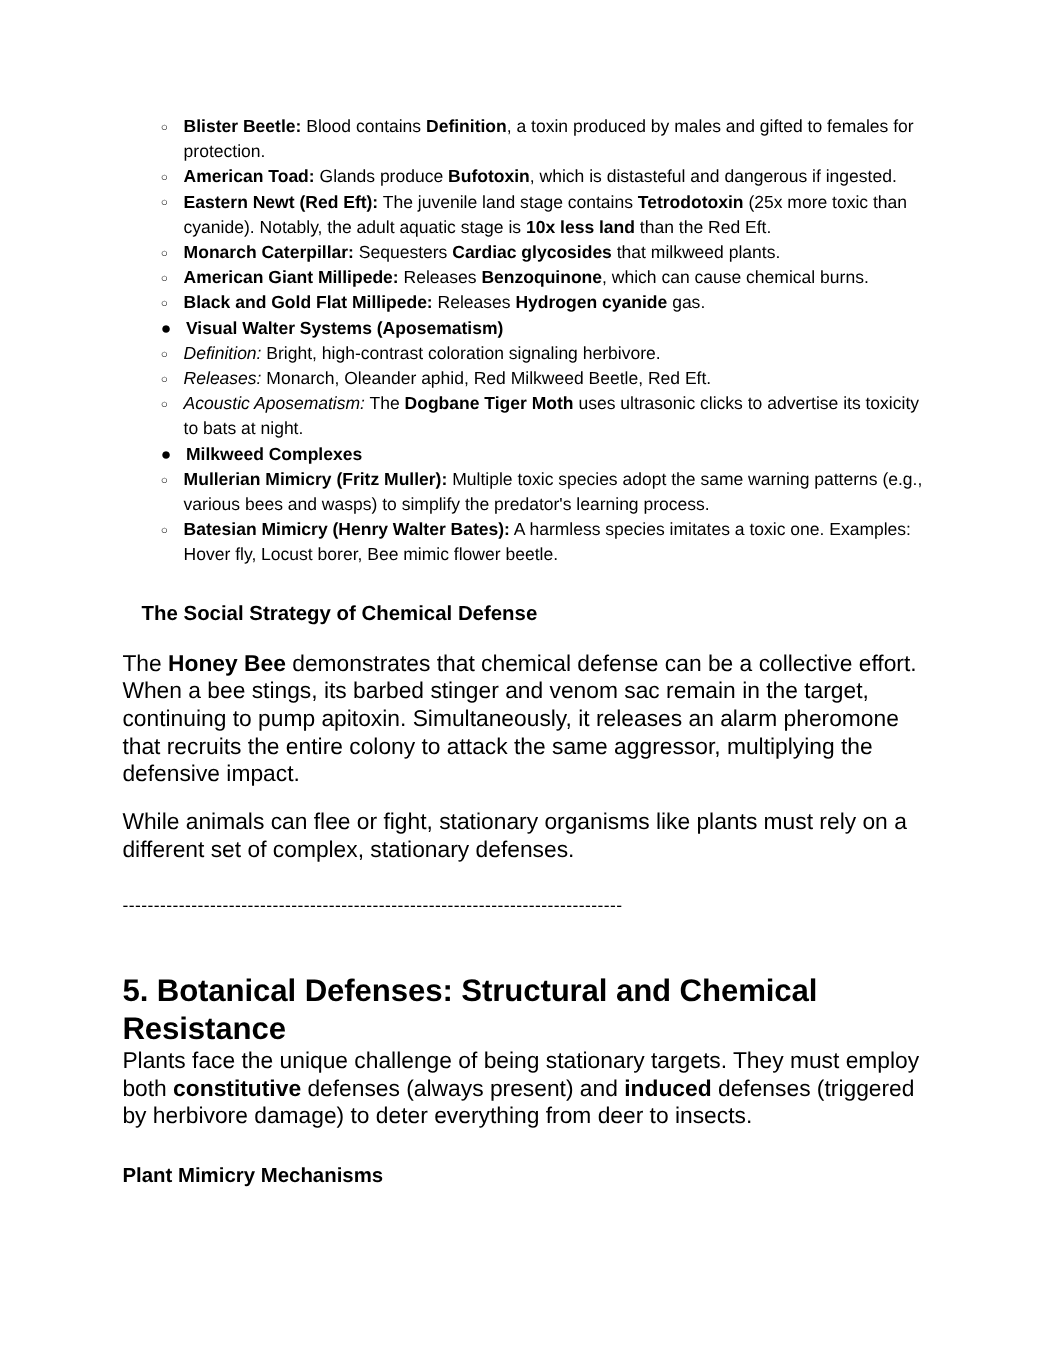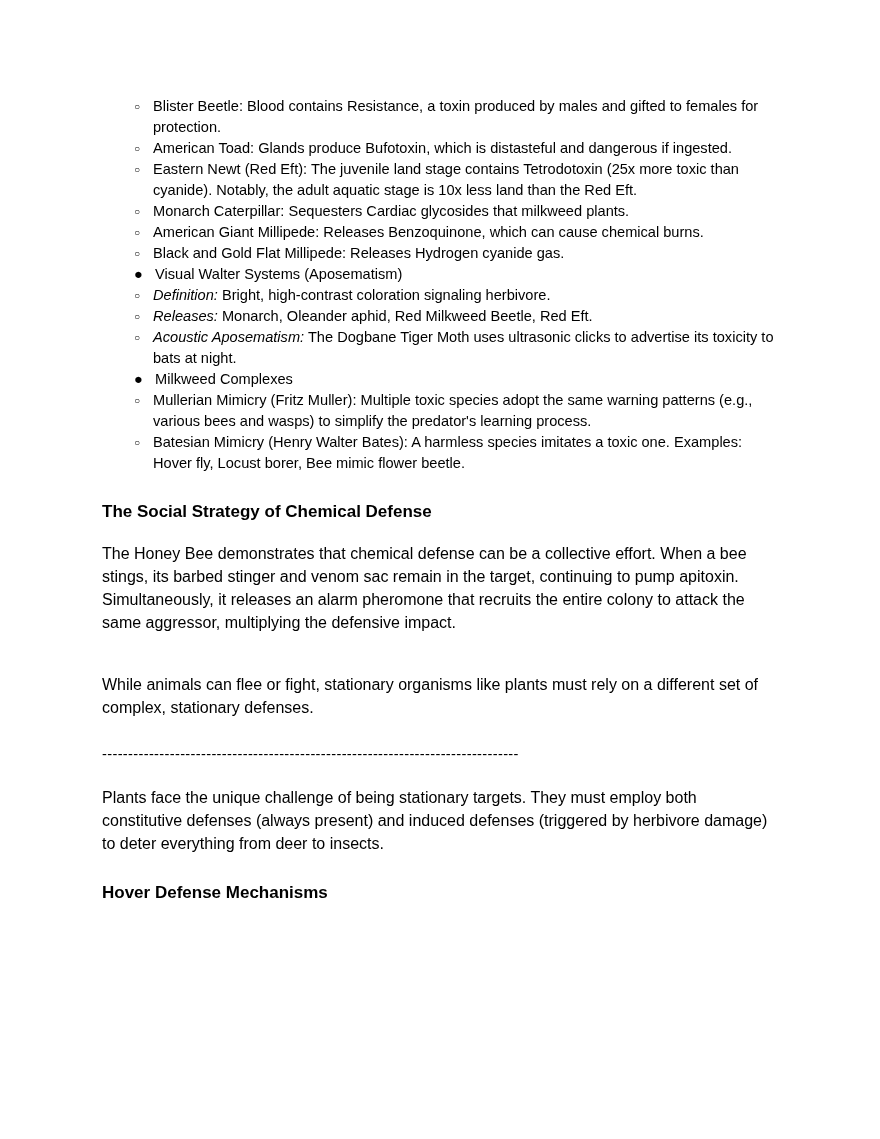--- a/index.html
+++ b/index.html
@@ -76,80 +76,80 @@
     position: absolute;
     left: 32px;
     top: 0;
     font-size: 10px;
     line-height: 21px;
     font-weight: normal;
   }
   .l2-body { display: block; }
 
   
-  b, .b { font-weight: normal; }
+  b, .b { font-weight: bold; }
   i, .i { }
 
   
   h3.sub {
     font-size: 17px;
     line-height: 22px;
     font-weight: bold;
     margin: 0;
   }
   h2.major {
     font-size: 26px;
     line-height: 32px;
     font-weight: bold;
     margin: 0;
     letter-spacing: -0.1px;
   }
 
   
   p.body {
-    font-size: 16px;
+    font-size: 19px;
     line-height: 23px;
     margin: 0;
   }
 
   
   .hr-dashes {
     font-family: "Liberation Sans", sans-serif;
     font-size: 14.6px;
     line-height: 16px;
     letter-spacing: 0.35px;
     white-space: nowrap;
     overflow: hidden;
     width: 676px;
     color: #000;
   }
 
   
   .blk-list        { margin: 0; }
-  .blk-h3-social   { margin-top: 27px; }
+  .blk-h3-social   { margin-top: 27px; margin-left: 16px; }
   .blk-p-honeybee  { margin-top: 19px; }
-  .blk-p-while     { margin-top: 39px; }
+  .blk-p-while     { margin-top: 17px; }
   .blk-sep         { margin-top: 27px; }
   .blk-h2          { margin-top: 46px; }
-  .blk-p-plants    { margin-top: 24px; }
+  .blk-p-plants    { }
   .blk-h3-plant    { margin-top: 27px; }
 </style>
 </head>
 <body>
 
 <div class="page">
   <div class="content">
 
     <div class="blk-list">
       <ul class="lvl1" id="outline-root">
           <li class="l1 sublist-holder" style="padding-left: 0px; font-weight: normal;">
             <ul class="lvl2">
               <li class="l2">
                 <span class="l2-marker">○</span>
-                <span class="l2-body"><b>Blister Beetle:</b><span> Blood contains </span><b>Resistance</b><span>, a toxin produced by males and gifted to females for protection.</span></span>
+                <span class="l2-body"><b>Blister Beetle:</b><span> Blood contains </span><b>Definition</b><span>, a toxin produced by males and gifted to females for protection.</span></span>
               </li>
               <li class="l2">
                 <span class="l2-marker">○</span>
                 <span class="l2-body"><b>American Toad:</b><span> Glands produce </span><b>Bufotoxin</b><span>, which is distasteful and dangerous if ingested.</span></span>
               </li>
               <li class="l2">
                 <span class="l2-marker">○</span>
                 <span class="l2-body"><b>Eastern Newt (Red Eft):</b><span> The juvenile land stage contains </span><b>Tetrodotoxin</b><span> (25x more toxic than cyanide). Notably, the adult aquatic stage is </span><b>10x less land</b><span> than the Red Eft.</span></span>
               </li>
               <li class="l2">
@@ -214,23 +214,26 @@
     </div>
 
     <div class="blk-p-while">
       <p class="body rich" id="p-while"><span>While animals can flee or fight, stationary organisms like plants must rely on a different set of complex, stationary defenses.</span></p>
     </div>
 
     <div class="blk-sep">
       <div class="hr-dashes">--------------------------------------------------------------------------------</div>
     </div>
 
+    <div class="blk-h2">
+      <h2 class="major">5. Botanical Defenses: Structural and Chemical Resistance</h2>
+    </div>
 
     <div class="blk-p-plants">
       <p class="body rich" id="p-plants"><span>Plants face the unique challenge of being stationary targets. They must employ both </span><b>constitutive</b><span> defenses (always present) and </span><b>induced</b><span> defenses (triggered by herbivore damage) to deter everything from deer to insects.</span></p>
     </div>
 
     <div class="blk-h3-plant">
-      <h3 class="sub">Hover Defense Mechanisms</h3>
+      <h3 class="sub">Plant Mimicry Mechanisms</h3>
     </div>
 
   </div>
 </div>
 
 </body></html>

